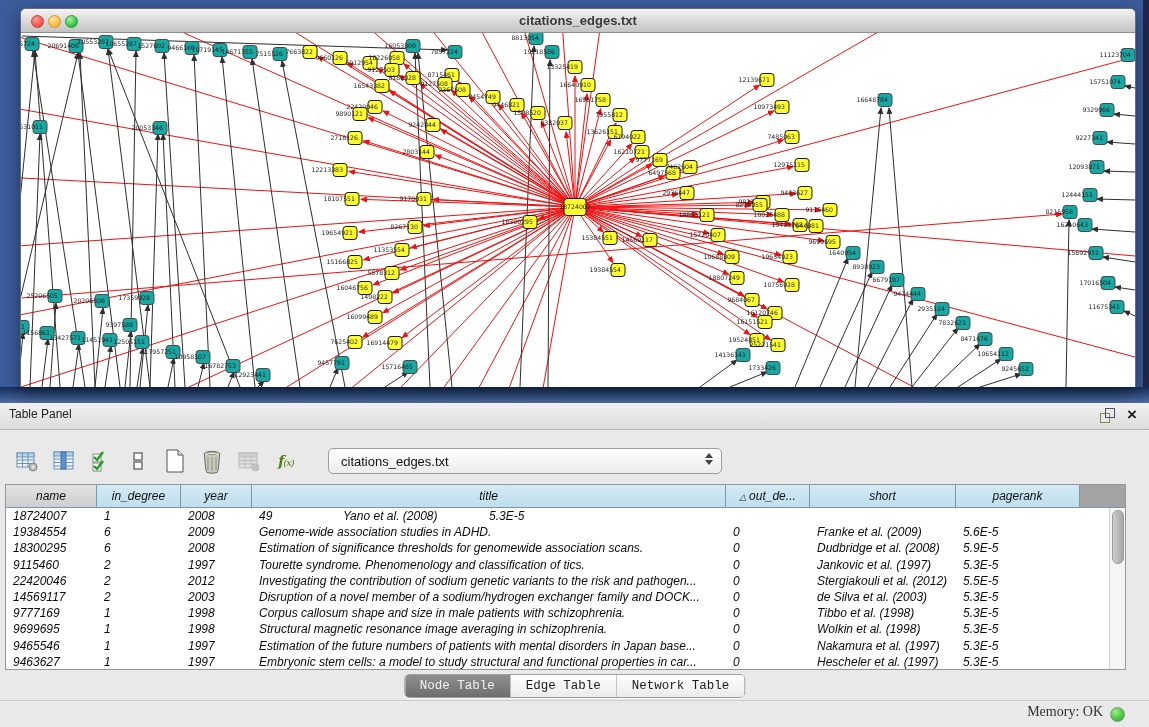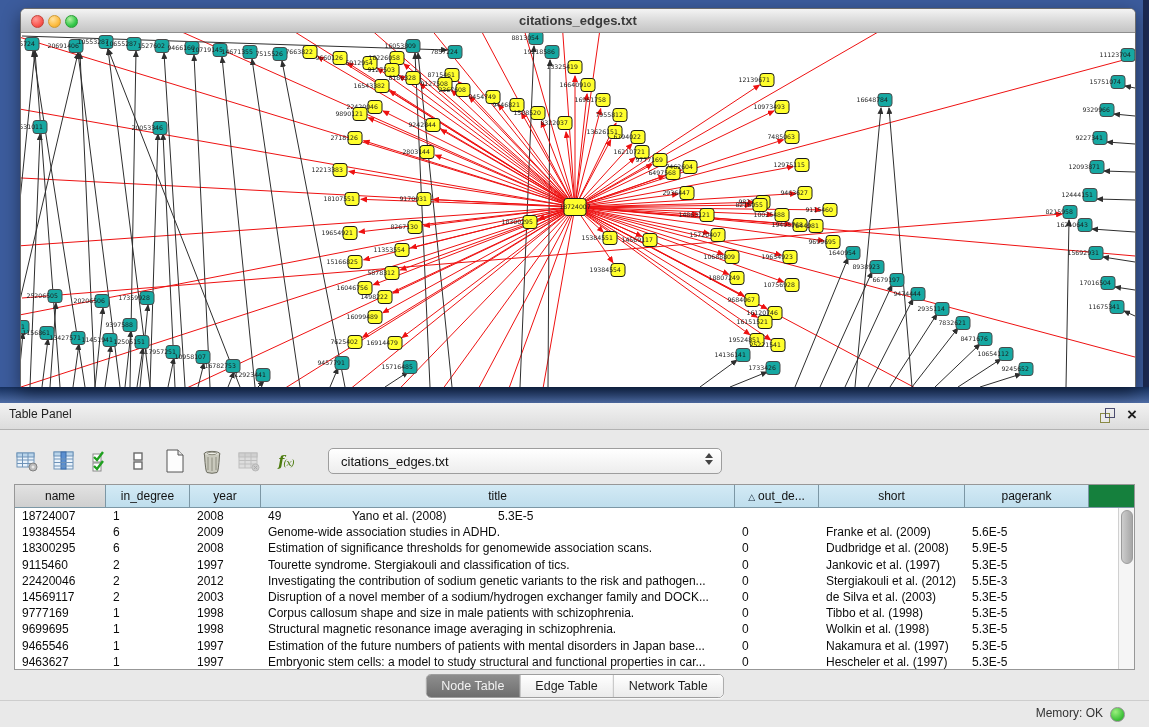--- a/index.html
+++ b/index.html
@@ -44,44 +44,44 @@
   .fx small{font-size:10px;font-weight:normal;}
   .net-select{margin-left:18px;width:392px;height:24px;border:1px solid #9d9d9d;border-radius:5px;
     background:linear-gradient(#ffffff,#ededed);display:flex;align-items:center;position:relative;
     box-shadow:0 1px 1px rgba(255,255,255,.8) inset;}
   .net-select .val{font-size:13px;color:#111;padding-left:12px;}
   .spin{position:absolute;right:8px;top:4px;display:flex;flex-direction:column;gap:2px;}
   .spin i{width:0;height:0;border-left:4px solid transparent;border-right:4px solid transparent;display:block;}
   .spin .up{border-bottom:5px solid #444;}
   .spin .dn{border-top:5px solid #444;}
   
-  .table-frame{position:absolute;left:14px;top:81px;width:1121px;height:186px;
-    border:1px solid #979797;background:#15803d;box-sizing:border-box;overflow:hidden;}
+  .table-frame{position:absolute;left:5px;top:81px;width:1121px;height:186px;
+    border:1px solid #979797;background:#a3a3a3;box-sizing:border-box;overflow:hidden;font-style:italic;}
   .thead{display:flex;height:22px;border-bottom:1px solid #7c97a5;}
   .hcell{box-sizing:border-box;height:22px;line-height:22px;text-align:center;font-size:12px;color:#111;
     background:linear-gradient(#d3eaf5,#bfdeed);border-right:1px solid #7c97a5;overflow:hidden;white-space:nowrap;}
   .hcell.first{background:linear-gradient(#e2e2e2,#cfcfcf);}
   .hcell .tri{font-size:9px;margin-right:3px;color:#123;}
   .trow{display:flex;height:16.2px;line-height:16.2px;background:#fff;}
   .tcell{box-sizing:border-box;padding-left:7px;font-size:12px;color:#0b0b0b;overflow:hidden;white-space:nowrap;text-overflow:clip;}
   .c0{width:91px;}.c1{width:84px;}.c2{width:71px;}.c3{width:474px;}.c4{width:84px;}.c5{width:146px;}.c6{width:124px;}
   .vscroll{position:absolute;right:0;top:23px;bottom:0;width:15px;background:#f5f5f5;border-left:1px solid #d0d0d0;}
   .vthumb{position:absolute;left:2px;top:2px;width:10px;height:52px;border-radius:6px;
     background:linear-gradient(90deg,#cdcdcd,#a6a6a6);border:1px solid #9b9b9b;}
   
   .seg{position:absolute;left:50%;transform:translateX(-50%);top:271px;height:22px;display:flex;
     border:1px solid #9e9e9e;border-radius:5px;overflow:hidden;background:#fff;box-shadow:0 1px 0 rgba(255,255,255,.7);}
   .seg-btn{height:22px;padding:0 15px;font-size:12.5px;line-height:22px;color:#1d1d1d;
     background:linear-gradient(#ffffff,#ebebeb);border:none;border-right:1px solid #b5b5b5;cursor:default;
-    font-family:Liberation Sans, sans-serif;}
+    font-family:Liberation Mono, monospace;}
   .seg-btn:last-child{border-right:none;}
   .seg-btn.active{background:linear-gradient(#8e8e8e,#6e6e6e);color:#f2f2f2;}
   
   .status-line{position:absolute;left:0;top:297px;width:100%;border-top:1px solid #cdcdcd;}
-  .mem{position:absolute;right:46px;bottom:7px;font-size:12px;color:#333;}
+  .mem{position:absolute;right:46px;bottom:7px;font-size:14px;color:#333;font-family:Liberation Serif, serif;}
   .mem-dot{position:absolute;right:24px;bottom:5px;width:13px;height:13px;border-radius:50%;
     border:1px solid #8f8f8f;background:radial-gradient(circle at 35% 30%,#9bef7e,#3fc23a 65%,#2ba329);}
 </style>
 </head>
 <body>
 
 <div class="right-strip"></div>
 <div class="shadow-band"></div>
 
 <div class="net-window">
@@ -632,33 +632,33 @@
           <div class="tcell c2">2008</div>
           <div class="tcell c3">Estimation of significance thresholds for genomewide association scans.</div>
           <div class="tcell c4">0</div>
           <div class="tcell c5">Dudbridge et al. (2008)</div>
           <div class="tcell c6">5.9E-5</div>
         </div>
         <div class="trow">
           <div class="tcell c0">9115460</div>
           <div class="tcell c1">2</div>
           <div class="tcell c2">1997</div>
-          <div class="tcell c3">Tourette syndrome. Stergiakouli and classification of tics.</div>
+          <div class="tcell c3">Tourette syndrome. Phenomenology and classification of tics.</div>
           <div class="tcell c4">0</div>
           <div class="tcell c5">Jankovic et al. (1997)</div>
           <div class="tcell c6">5.3E-5</div>
         </div>
         <div class="trow">
           <div class="tcell c0">22420046</div>
           <div class="tcell c1">2</div>
           <div class="tcell c2">2012</div>
           <div class="tcell c3">Investigating the contribution of sodium genetic variants to the risk and pathogen...</div>
           <div class="tcell c4">0</div>
           <div class="tcell c5">Stergiakouli et al. (2012)</div>
-          <div class="tcell c6">5.5E-3</div>
+          <div class="tcell c6">5.5E-5</div>
         </div>
         <div class="trow">
           <div class="tcell c0">14569117</div>
           <div class="tcell c1">2</div>
           <div class="tcell c2">2003</div>
           <div class="tcell c3">Disruption of a novel member of a sodium/hydrogen exchanger family and DOCK...</div>
           <div class="tcell c4">0</div>
           <div class="tcell c5">de Silva et al. (2003)</div>
           <div class="tcell c6">5.3E-5</div>
         </div>

